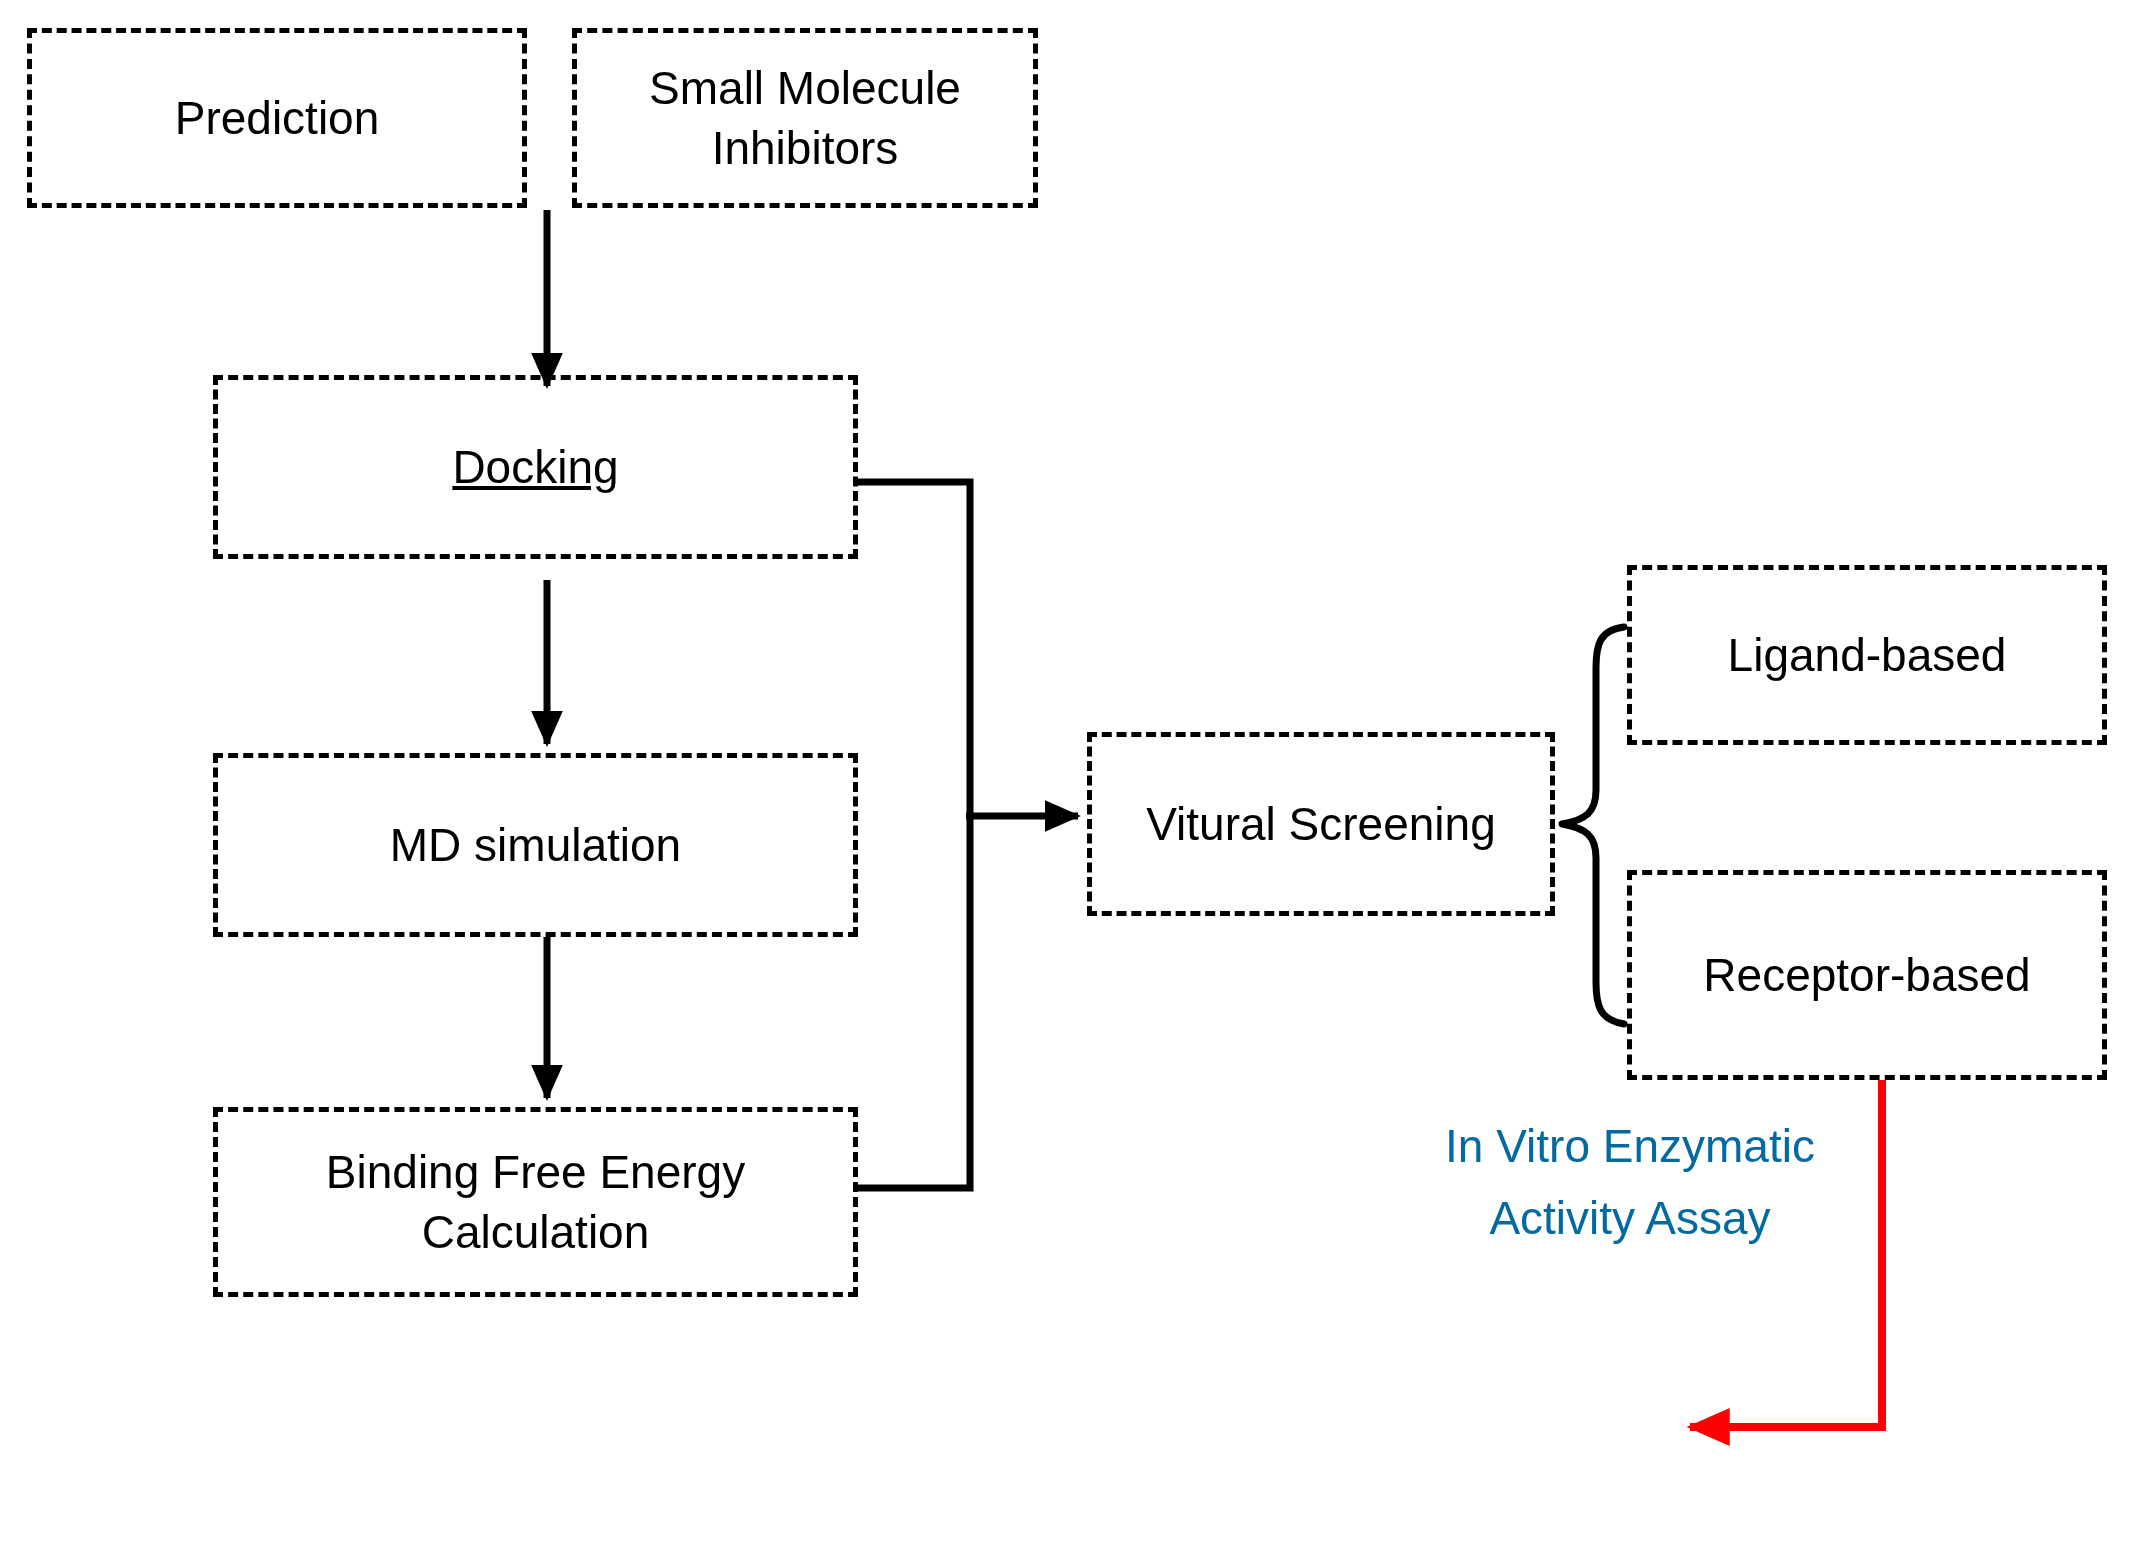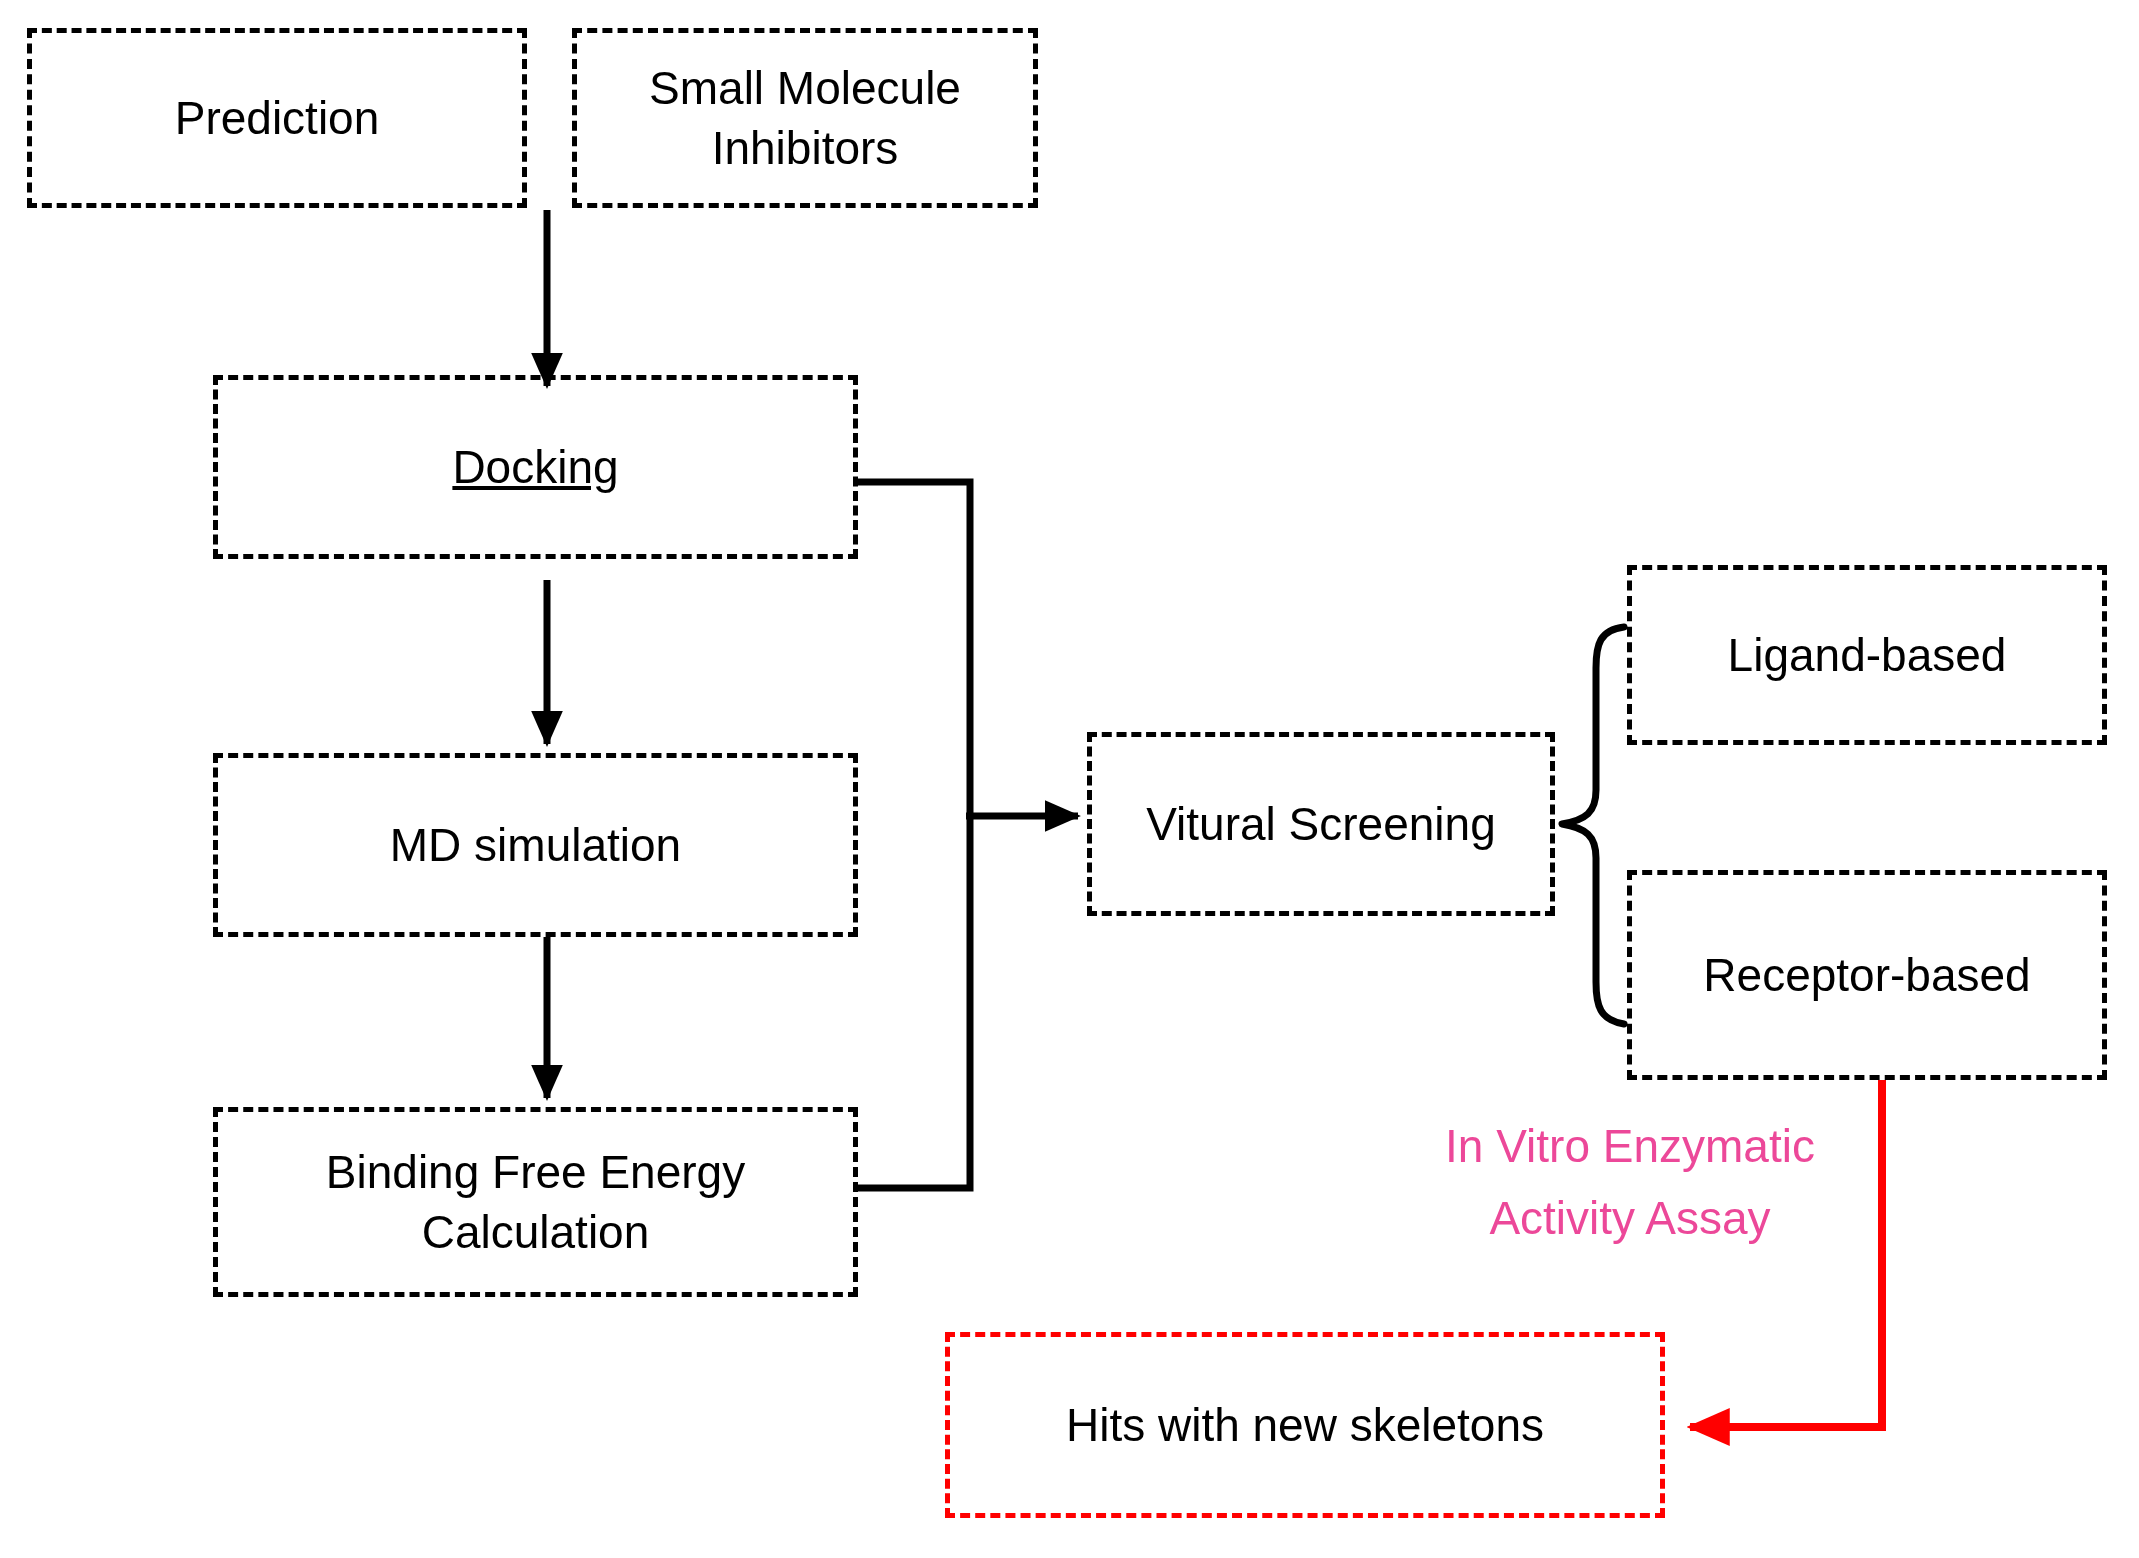--- a/index.html
+++ b/index.html
@@ -25,21 +25,21 @@
   .node .ln{display:block;}
   .node .ln + .ln{margin-top:12px;}
 
   .node.red{border-color:#ff0000;}
 
   .freetext{
     position:absolute;
     text-align:center;
     font-size:46px;
     line-height:1.05;
-    color:#ec4899;
+    color:#0369a1;
   }
   .freetext .ln{display:block;}
   .freetext .ln + .ln{margin-top:24px;}
 
   #edges{position:absolute;left:0;top:0;width:2139px;height:1558px;pointer-events:none;}
 </style>
 </head>
 <body>
 
 <div id="canvas">
@@ -120,22 +120,19 @@
   </div>
 
   <div class="node" style="left:1627px;top:870px;width:480px;height:210px;">
     <span class="ln">Receptor-based</span>
   </div>
 
   <div class="node" style="left:1627px;top:565px;width:480px;height:180px;">
     <span class="ln">Ligand-based</span>
   </div>
 
-  <div class="node red" style="left:945px;top:1332px;width:720px;height:186px;">
-    <span class="ln">Hits with new skeletons</span>
-  </div>
 
   <div class="freetext" style="left:1360px;top:1122px;width:540px;">
     <span class="ln">In Vitro Enzymatic</span>
     <span class="ln">Activity Assay</span>
   </div>
 
 </div>
 
 </body></html>

